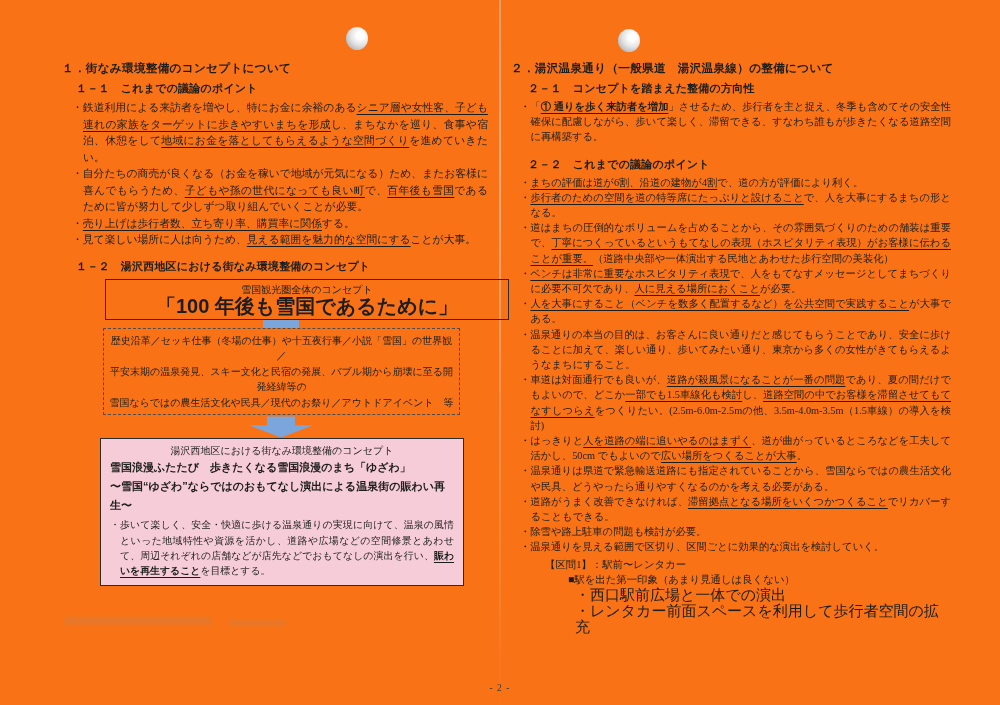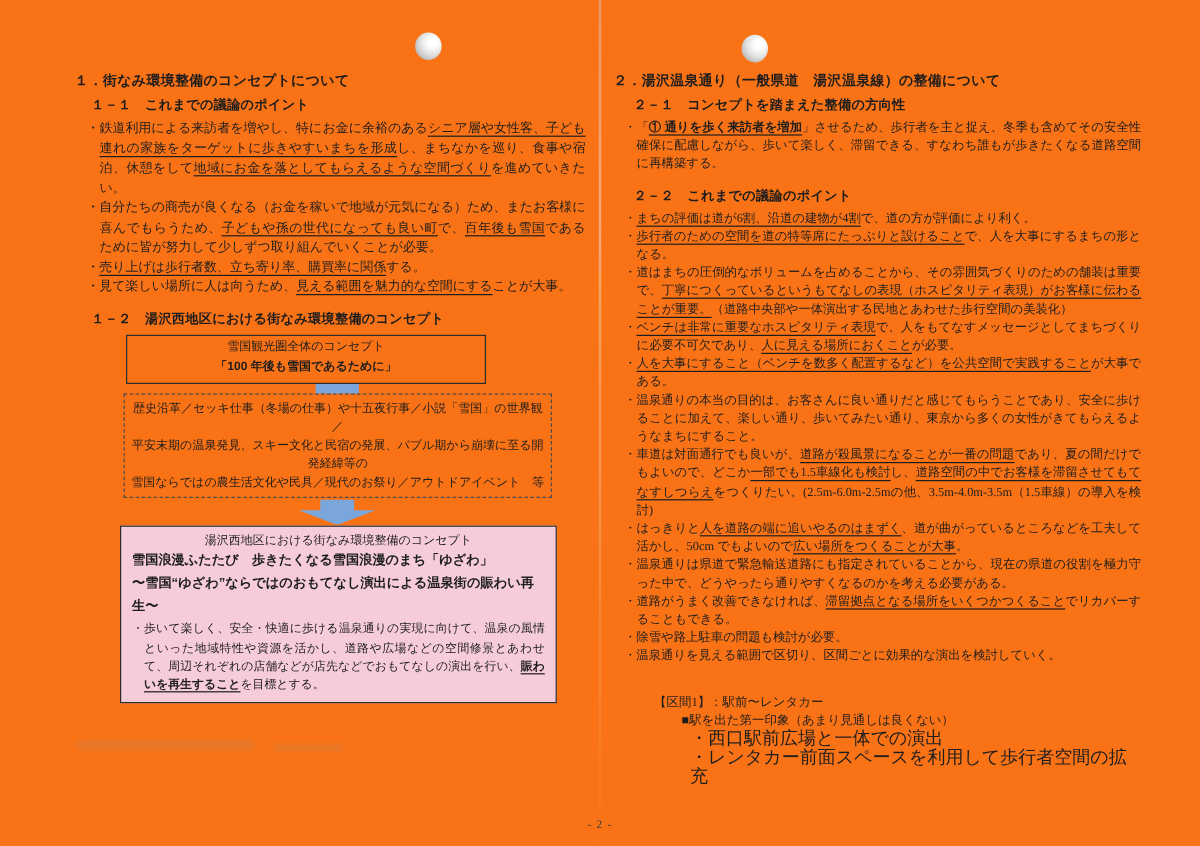--- a/index.html
+++ b/index.html
@@ -21,38 +21,38 @@
   .col-right .h-sub{margin-left:17px;}
   .bullets{margin:0 0 0 10px;}
   .col-right .bullets{margin-left:9px;}
   .bullet{font-size:10.8px;line-height:16.5px;text-indent:-11px;padding-left:11px;
           text-align:justify;}
   .col-right .bullet{font-size:10.3px;line-height:15.2px;text-indent:-10.5px;padding-left:10.5px;}
   .gap1{height:11px;}
   .gap2{height:12px;}
   u{text-decoration:underline;text-underline-offset:2.5px;text-decoration-thickness:.8px;}
   u.bu{font-weight:bold;}
-  .box1{width:300px;margin:6px 0 0 43px;border:1.5px solid #2c2c2c;text-align:center;
+  .box1{width:404px;margin:6px 0 0 43px;border:1.5px solid #2c2c2c;text-align:center;
         padding:3px 2px 4px;box-sizing:border-box;}
   .box1-l1{font-size:10px;line-height:14px;}
   .box1-l2{font-family:"Liberation Sans","DejaVu Sans",sans-serif;font-weight:bold;
-           font-size:10px;line-height:18px;}
+           font-size:20px;line-height:18px;}
   .arrow-stub{width:36px;height:8px;background:#7aa6dc;margin:0 0 0 201px;}
   .arrow{width:64px;height:21px;margin:1px 0 1px 187px;background:#7aa6dc;
          clip-path:polygon(28% 0,72% 0,72% 42%,100% 42%,50% 100%,0 42%,28% 42%);}
   .box2{width:357px;margin:0 0 0 41px;border:1px dashed #4c4c4c;text-align:center;
         font-size:10px;line-height:15.6px;padding:4px 2px;box-sizing:border-box;}
   .box3{width:364px;margin:0 0 0 38px;border:1.5px solid #2c2c2c;background:#f6ccd8;
         padding:4px 9px 6px;box-sizing:border-box;}
   .box3-h{text-align:center;font-size:10px;line-height:15px;}
   .box3-t{font-family:"Liberation Sans","DejaVu Sans",sans-serif;font-weight:bold;
           font-size:11px;line-height:19px;}
   .box3-b{font-size:9.9px;line-height:15.3px;text-indent:-10px;padding-left:10px;
           margin-top:2px;text-align:justify;}
-  .kukan{margin:23px 0 0 34px;font-size:10.4px;line-height:15.8px;}
+  .kukan{margin:2px 0 0 34px;font-size:10.4px;line-height:15.8px;}
   .kukan-sub{margin-left:23px;}
   .kukan-items{margin-left:30px;}
   .kukan-item{font-size:15px;line-height:15.8px;}
   .footer{position:absolute;left:0;right:0;bottom:12px;text-align:center;
           font-size:9.5px;letter-spacing:1px;color:#3a3a3a;}
   .smudge{position:absolute;background:#8a8a8a;opacity:.16;filter:blur(1.6px);border-radius:3px;}
   .smudge1{left:64px;top:617px;width:148px;height:8px;}
   .smudge2{left:228px;top:620px;width:58px;height:6px;}
 </style>
 </head>
@@ -107,21 +107,21 @@
     <div class="h-sub">２－２　これまでの議論のポイント</div>
     <div class="bullets">
         <div class="bullet">・<u>まちの評価は道が6割、沿道の建物が4割</u>で、道の方が評価により利く。</div>
         <div class="bullet">・<u>歩行者のための空間を道の特等席にたっぷりと設けること</u>で、人を大事にするまちの形となる。</div>
         <div class="bullet">・道はまちの圧倒的なボリュームを占めることから、その雰囲気づくりのための舗装は重要で、<u>丁寧につくっているというもてなしの表現（ホスピタリティ表現）がお客様に伝わることが重要。</u>（道路中央部や一体演出する民地とあわせた歩行空間の美装化）</div>
         <div class="bullet">・<u>ベンチは非常に重要なホスピタリティ表現</u>で、人をもてなすメッセージとしてまちづくりに必要不可欠であり、<u>人に見える場所におくこと</u>が必要。</div>
         <div class="bullet">・<u>人を大事にすること（ベンチを数多く配置するなど）を公共空間で実践すること</u>が大事である。</div>
         <div class="bullet">・温泉通りの本当の目的は、お客さんに良い通りだと感じてもらうことであり、安全に歩けることに加えて、楽しい通り、歩いてみたい通り、東京から多くの女性がきてもらえるようなまちにすること。</div>
         <div class="bullet">・車道は対面通行でも良いが、<u>道路が殺風景になることが一番の問題</u>であり、夏の間だけでもよいので、どこか<u>一部でも1.5車線化も検討</u>し、<u>道路空間の中でお客様を滞留させてもてなすしつらえ</u>をつくりたい。(2.5m-6.0m-2.5mの他、3.5m-4.0m-3.5m（1.5車線）の導入を検討)</div>
         <div class="bullet">・はっきりと<u>人を道路の端に追いやるのはまずく</u>、道が曲がっているところなどを工夫して活かし、50cm でもよいので<u>広い場所をつくることが大事</u>。</div>
-        <div class="bullet">・温泉通りは県道で緊急輸送道路にも指定されていることから、現在の県道の役割を極力守った中で、どうやったら通りやすくなるのかを考える必要がある。</div>
+        <div class="bullet">・温泉通りは県道で緊急輸送道路にも指定されていることから、雪国ならではの農生活文化や民具、どうやったら通りやすくなるのかを考える必要がある。</div>
         <div class="bullet">・道路がうまく改善できなければ、<u>滞留拠点となる場所をいくつかつくること</u>でリカバーすることもできる。</div>
         <div class="bullet">・除雪や路上駐車の問題も検討が必要。</div>
         <div class="bullet">・温泉通りを見える範囲で区切り、区間ごとに効果的な演出を検討していく。</div>
       </div>
 
     <div class="kukan">
       <div class="kukan-title">【区間1】：駅前〜レンタカー</div>
       <div class="kukan-sub">■駅を出た第一印象（あまり見通しは良くない）</div>
       <div class="kukan-items">
           <div class="kukan-item">・西口駅前広場と一体での演出</div>

